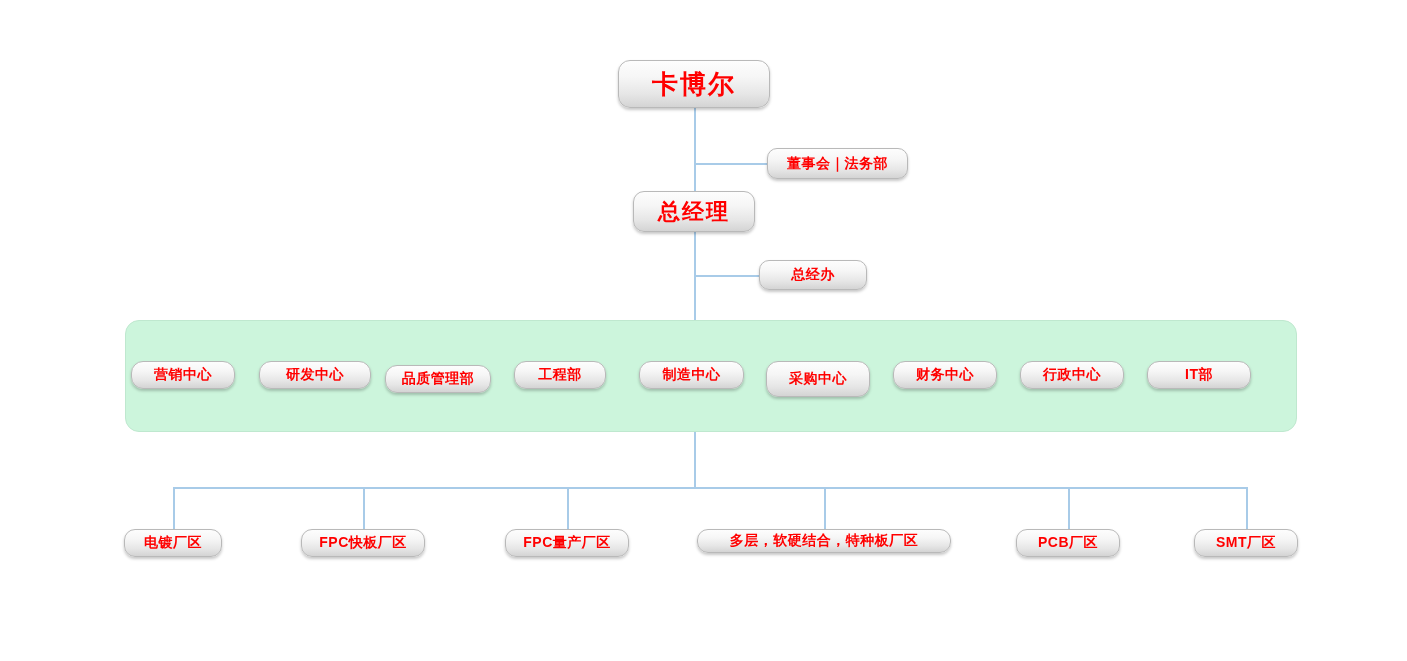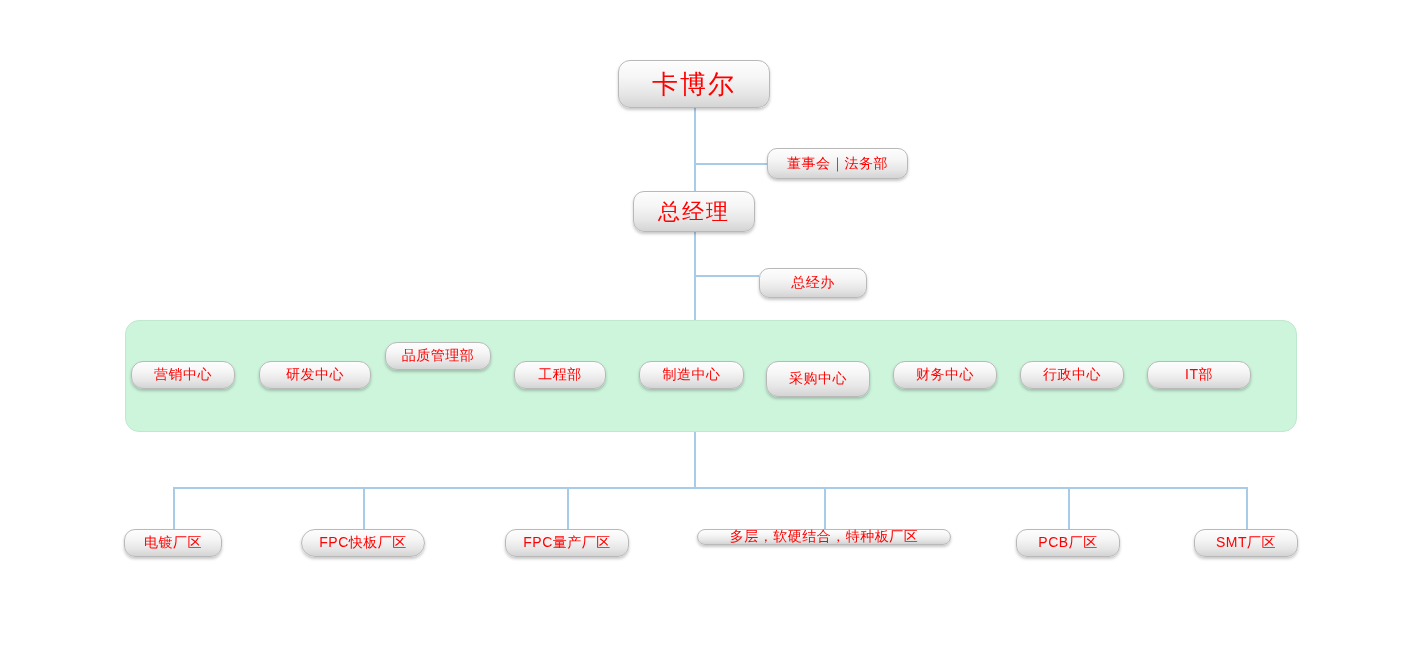--- a/index.html
+++ b/index.html
@@ -27,21 +27,21 @@
   .hline { height: 2px; }
 
   
   .node {
     position: absolute;
     box-sizing: border-box;
     display: flex;
     align-items: center;
     justify-content: center;
     color: #ff0000;
-    font-weight: normal;
+    font-weight: bold;
     white-space: nowrap;
     border: 1px solid #b9b9b9;
     border-radius: 9px;
     background: linear-gradient(to bottom,
                 #fdfdfd 0%,
                 #f6f6f6 35%,
                 #e6e6e6 72%,
                 #d4d4d4 100%);
     box-shadow: 0 2px 3px rgba(0,0,0,0.22);
     font-family: "Liberation Sans", "DejaVu Sans", sans-serif;
@@ -98,30 +98,30 @@
       <div class="line vline" style="left: 1068px; top: 487px; height: 42px;"></div>
       <div class="line vline" style="left: 1246px; top: 487px; height: 42px;"></div>
     </div>
 
   <div id="dept-panel" style="left: 125px; top: 320px; width: 1172px; height: 112px;"></div>
 
   <div id="nodes">
       <div class="node root" style="left: 618px; top: 60px; width: 152px; height: 48px;">卡博尔</div>
       <div class="node lvl2" style="left: 633px; top: 191px; width: 122px; height: 41px; text-align: center;">总经理</div>
       <div class="node staff" style="left: 767px; top: 148px; width: 141px; height: 31px;">董事会｜法务部</div>
-      <div class="node staff" style="left: 759px; top: 260px; width: 108px; height: 30px; margin-top: 8px;">总经办</div>
+      <div class="node staff" style="left: 759px; top: 260px; width: 108px; height: 30px;">总经办</div>
       <div class="node dept" style="left: 131px; top: 361px; width: 104px; height: 28px;">营销中心</div>
       <div class="node dept" style="left: 259px; top: 361px; width: 112px; height: 28px;">研发中心</div>
-      <div class="node dept" style="left: 385px; top: 342px; width: 106px; height: 28px;">品质管理部</div>
+      <div class="node dept" style="left: 385px; top: 365px; width: 106px; height: 28px;">品质管理部</div>
       <div class="node dept" style="left: 514px; top: 361px; width: 92px; height: 28px;">工程部</div>
       <div class="node dept" style="left: 639px; top: 361px; width: 105px; height: 28px;">制造中心</div>
       <div class="node dept" style="left: 766px; top: 361px; width: 104px; height: 36px;">采购中心</div>
       <div class="node dept" style="left: 893px; top: 361px; width: 104px; height: 28px;">财务中心</div>
       <div class="node dept" style="left: 1020px; top: 361px; width: 104px; height: 28px;">行政中心</div>
       <div class="node dept" style="left: 1147px; top: 361px; width: 104px; height: 28px;">IT部</div>
       <div class="node plant" style="left: 124px; top: 529px; width: 98px; height: 28px;">电镀厂区</div>
-      <div class="node plant" style="left: 301px; top: 529px; width: 124px; height: 28px; border-radius: 14px;">FPC快板厂区</div>
+      <div class="node plant" style="left: 301px; top: 529px; width: 124px; height: 28px;">FPC快板厂区</div>
       <div class="node plant" style="left: 505px; top: 529px; width: 124px; height: 28px;">FPC量产厂区</div>
-      <div class="node plant" style="left: 697px; top: 529px; width: 254px; height: 16px;">多层，软硬结合，特种板厂区</div>
+      <div class="node plant" style="left: 697px; top: 529px; width: 254px; height: 24px;">多层，软硬结合，特种板厂区</div>
       <div class="node plant" style="left: 1016px; top: 529px; width: 104px; height: 28px;">PCB厂区</div>
       <div class="node plant" style="left: 1194px; top: 529px; width: 104px; height: 28px;">SMT厂区</div>
     </div>
 </div>
 
 </body></html>

